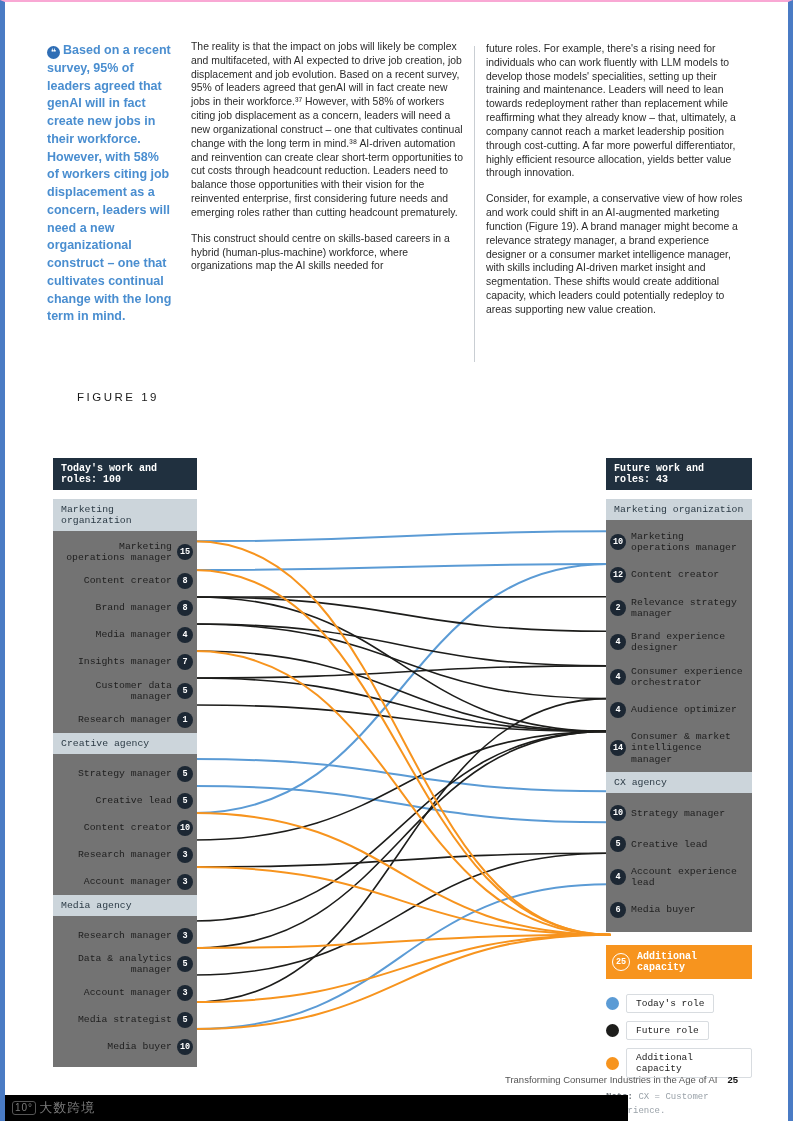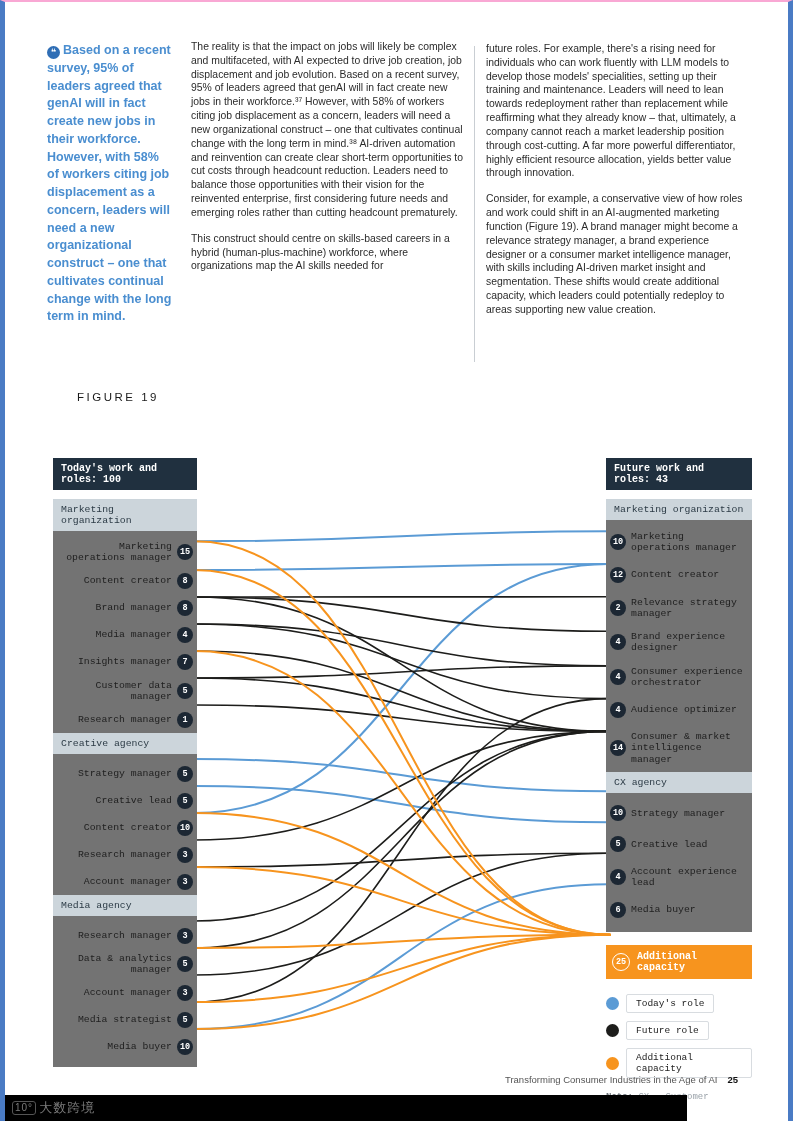--- a/index.html
+++ b/index.html
@@ -45,21 +45,21 @@
   .legend{margin-top:15px;display:flex;flex-direction:column;gap:8px;}
   .legend-item{display:flex;align-items:center;gap:7px;}
   .legend-dot{width:13px;height:13px;border-radius:50%;flex:0 0 auto;}
   .legend-pill{background:#fff;border:1px solid #d8dce0;border-radius:2px;font-size:9.5px;
     padding:3px 9px;color:#222;}
   .fig-note{margin-top:13px;font-size:9px;color:#9aa2a9;line-height:1.55;}
   .fig-note b{color:#6b7278;}
   
   .footer{position:absolute;right:50px;top:1072px;font-size:9.5px;color:#555;text-align:center;}
   .footer .pagenum{font-weight:bold;color:#111;margin-left:10px;}
-  .bottom-bar{position:absolute;left:-5px;bottom:0;width:687px;height:26px;background:#000;
+  .bottom-bar{position:absolute;left:-5px;bottom:0;width:628px;height:26px;background:#000;
     display:flex;align-items:center;padding-left:12px;box-sizing:border-box;margin-top:44px;}
   .watermark{color:#7a7a7a;font-size:13px;display:flex;align-items:center;gap:3px;letter-spacing:1px;}
   .wm-icon{font-size:10px;color:#7a7a7a;border:1px solid #555;border-radius:3px;padding:0 2px;line-height:12px;}
 </style>
 </head>
 <body>
 
 <div class="page">
 
   <div class="quote-col">

